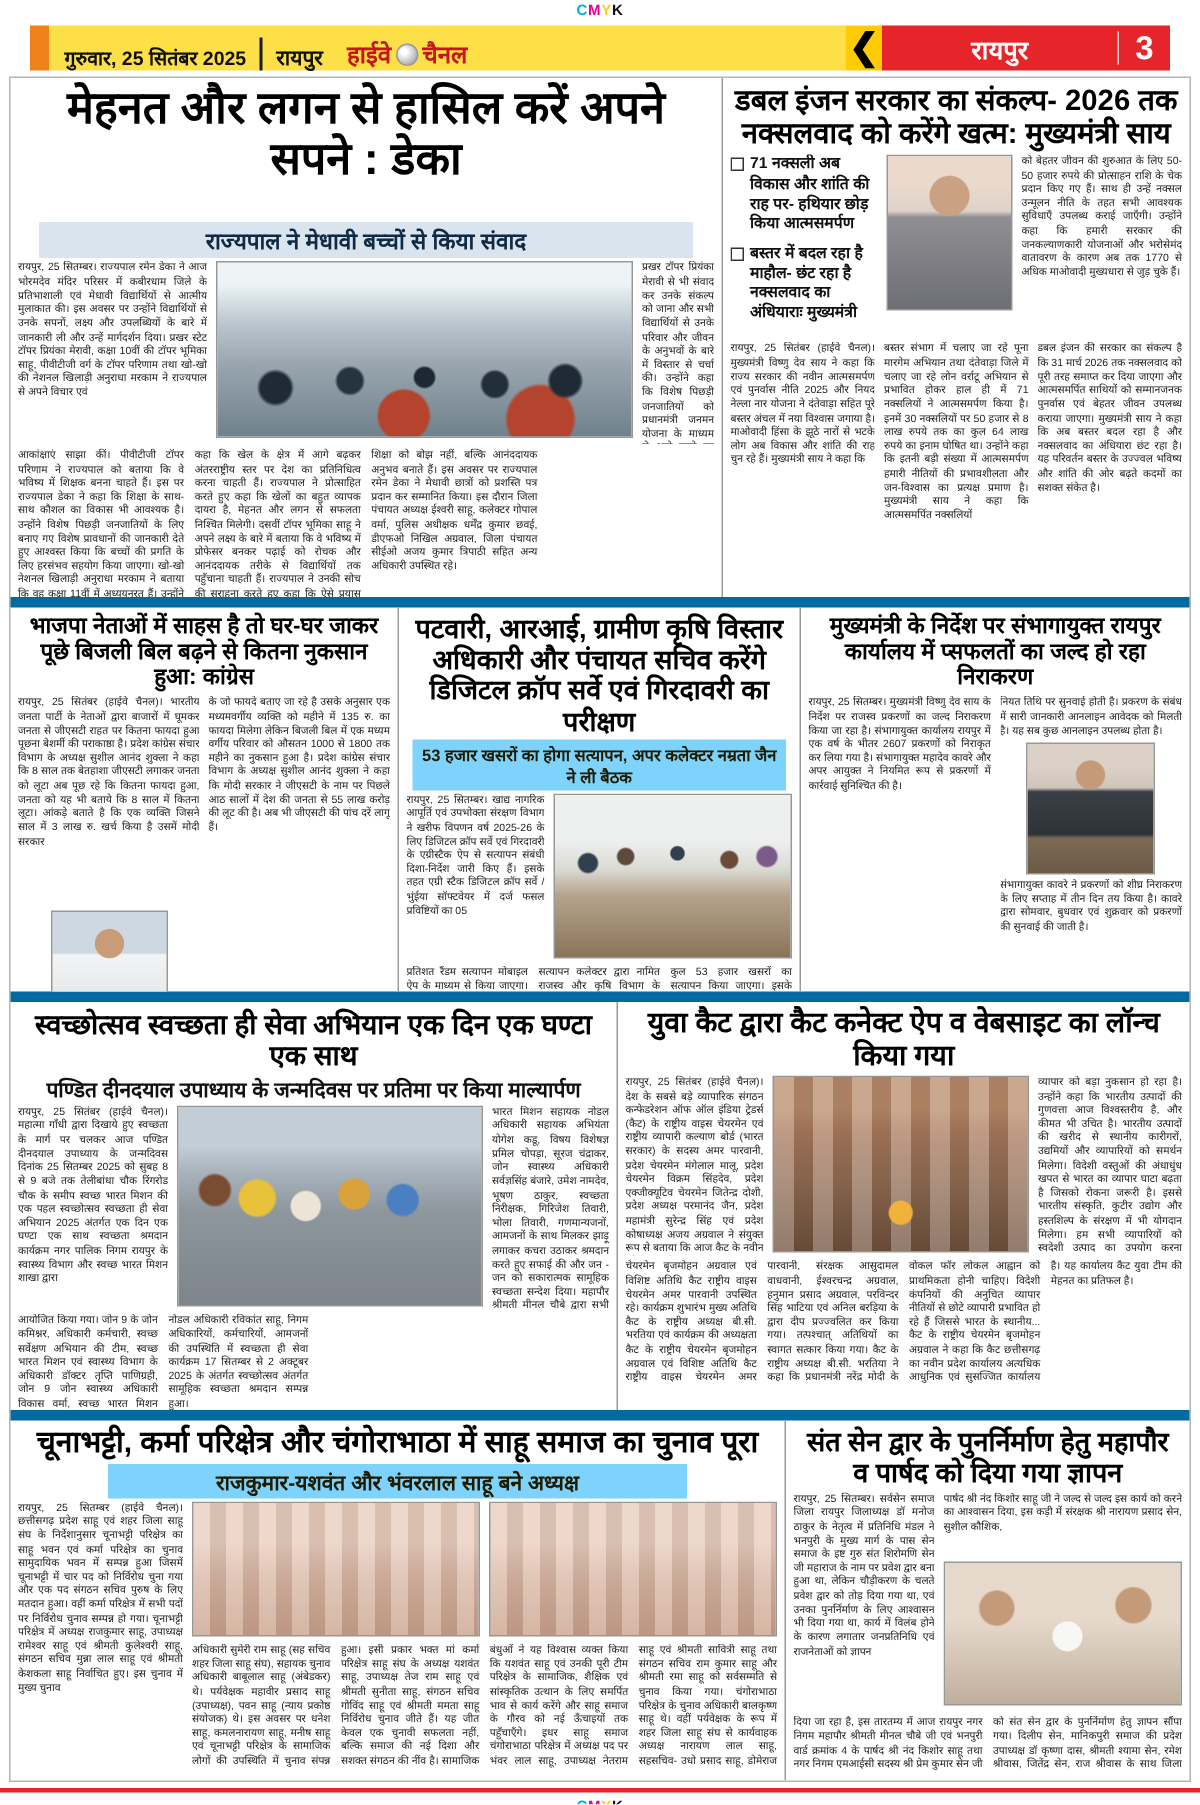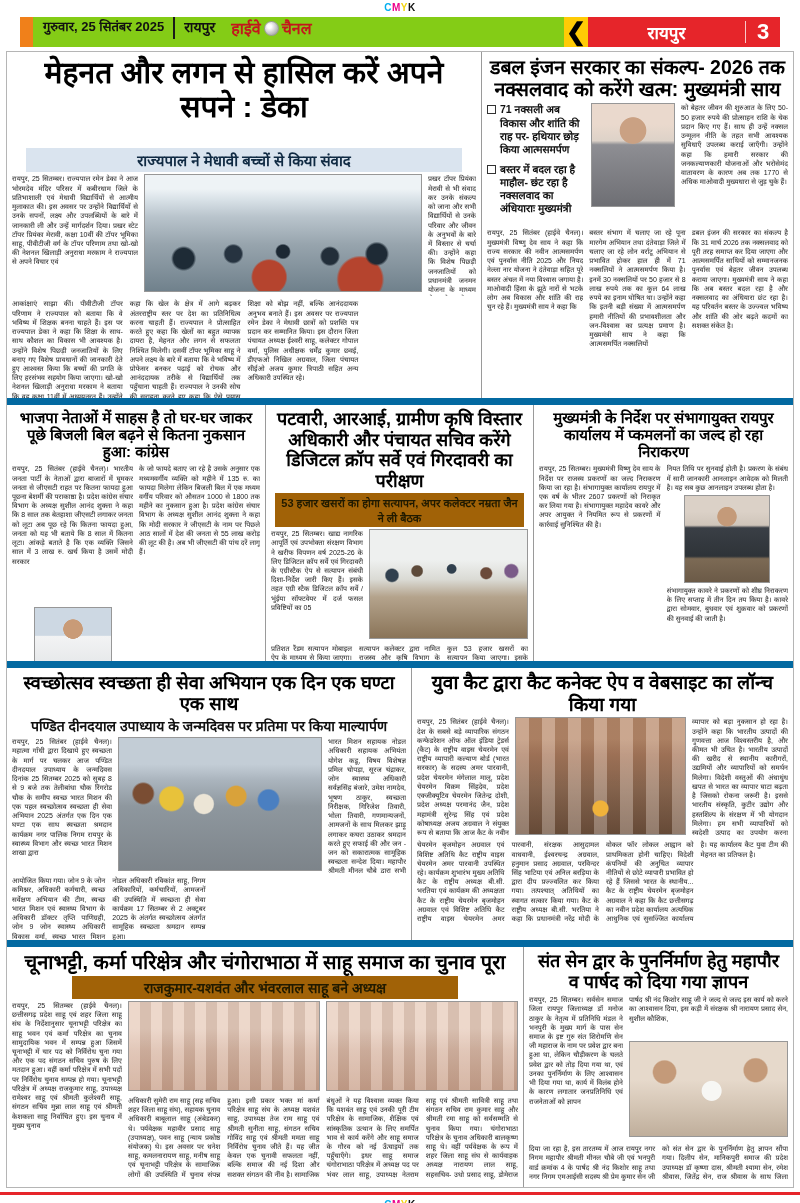--- a/index.html
+++ b/index.html
@@ -6,21 +6,21 @@
   body{width:800px;font-family:"Liberation Sans",sans-serif;color:#1a1a1a;}
   .page{position:relative;width:800px;height:1203px;overflow:hidden;background:#fff;}
 
   
   .cmyk{height:13px;text-align:center;font-size:10px;font-weight:bold;letter-spacing:.5px;padding-top:2px;}
   .cmyk .c{color:#00AEEF}.cmyk .m{color:#EC008C}.cmyk .y{color:#F2D410}.cmyk .k{color:#111}
 
   
   .masthead{display:flex;height:30px;margin:2px 20px 0 20px;}
   .mh-orange{width:13px;background:#F0801A;}
-  .mh-yellow{flex:1;background:#84cc16;display:flex;align-items:flex-start;padding:0 10px;}
+  .mh-yellow{flex:1;background:#fde047;display:flex;align-items:flex-end;padding:0 10px;}
   .mh-date{font-weight:bold;font-size:13px;color:#111;}
   .mh-sep{width:2px;height:22px;background:#1a1a1a;margin:0 9px;}
   .mh-city{font-weight:bold;font-size:14px;color:#111;}
   .mh-logo{display:flex;align-items:center;font-weight:bold;font-size:16px;color:#C4161C;gap:3px;margin-left:16px;}
   .globe{width:13px;height:13px;border-radius:50%;background:radial-gradient(circle at 35% 35%,#ffffff 15%,#c9c9c9 55%,#8a8a8a 100%);border:1px solid #9a9a9a;}
   .mh-chev{width:24px;background:#FFCB05;display:flex;align-items:center;justify-content:center;}
   .mh-chev span{color:#000;font-size:24px;font-weight:bold;line-height:1;}
   .mh-red{width:192px;background:#E6252A;display:flex;align-items:center;}
   .mh-red .rcity{flex:1;text-align:center;color:#fff;font-weight:bold;font-size:17px;}
   .mh-red .vline{width:1px;height:22px;background:rgba(255,255,255,.75);}
@@ -29,21 +29,21 @@
   
   .content{margin:4px 6px 0 6px;border:1px solid #b5b5b5;}
   .row{display:flex;overflow:hidden;}
   .row + .row{border-top:7px solid #0369a1;}
   .art{overflow:hidden;padding:3px 5px;box-sizing:border-box;}
   .art + .art{border-left:1px solid #9a9a9a;}
 
   .hl{font-weight:bold;color:#000;text-align:center;line-height:1.14;margin:1px 2px;}
   .strip{text-align:center;font-weight:bold;color:#102a43;padding:2px 2px;margin:2px 14px;}
   .strip.blue{background:#DAE4EF;}
-  .strip.yellow{background:#a16207;color:#201a00;}
+  .strip.yellow{background:#7dd3fc;color:#201a00;}
   .strip.lightblue{background:#CFE0EE;}
   .subplain{text-align:center;font-weight:bold;color:#111;}
 
   .bt{font-size:7px;line-height:1.32;text-align:justify;color:#1b1b1b;overflow:hidden;}
   .flexrow{display:flex;gap:6px;overflow:hidden;}
   .ph{border:1px solid #979797;box-sizing:border-box;flex:none;}
 
   
   .ph-lead{background:
     radial-gradient(circle at 14% 72%,#1e2b36 0 4%,transparent 5%),
@@ -186,21 +186,21 @@
       <div class="art" style="width:268px;">
         <div class="hl" style="font-size:18px;">पटवारी, आरआई, ग्रामीण कृषि विस्तार अधिकारी और पंचायत सचिव करेंगे डिजिटल क्रॉप सर्वे एवं गिरदावरी का परीक्षण</div>
         <div class="strip yellow" style="font-size:11px;margin:2px 4px;">53 हजार खसरों का होगा सत्यापन, अपर कलेक्टर नम्रता जैन ने ली बैठक</div>
         <div class="flexrow" style="height:112px;margin-top:2px;">
           <div class="bt" style="width:92px;flex:none;">रायपुर, 25 सितम्बर। खाद्य नागरिक आपूर्ति एवं उपभोक्ता संरक्षण विभाग ने खरीफ विपणन वर्ष 2025-26 के लिए डिजिटल क्रॉप सर्वे एवं गिरदावरी के एग्रीस्टैक ऐप से सत्यापन संबंधी दिशा-निर्देश जारी किए हैं। इसके तहत एग्री स्टैक डिजिटल क्रॉप सर्वे / भुंईया सॉफ्टवेयर में दर्ज फसल प्रविष्टियों का 05</div>
           <div class="ph ph-meeting" style="flex:1;height:110px;"></div>
         </div>
         <div class="bt cols3 colsfill" style="height:82px;margin-top:3px;">प्रतिशत रैंडम सत्यापन मोबाइल ऐप के माध्यम से किया जाएगा। यह कार्य तीन स्तरों पर होगा। इसी क्रम में आज रायपुर जिले में अपर कलेक्टर श्रीमती नम्रता जैन की अध्यक्षता में प्रशिक्षण कार्यक्रम आयोजित किया गया। प्रथम चरण में चयनित खसरों का सत्यापन कलेक्टर द्वारा नामित राजस्व और कृषि विभाग के फील्ड अधिकारी करेंगे। यदि प्रविष्टि गलत पाई जाती है तो उसे भौतिक सत्यापन के आधार पर 31 अक्टूबर 2025 तक सुधारना होगा। अपर कलेक्टर कीर्तिमान सिंह राठौर ने बताया कि जिले में कुल 53 हजार खसरों का सत्यापन किया जाएगा। इसके लिए 15 अक्टूबर तक की समय-सीमा तय की गई है। उन्होंने सभी संबंधित अधिकारियों-कर्मचारियों को निर्धारित समय में कार्य पूरा करने के निर्देश दिए। कार्यक्रम में जिले के पटवारी, आर.आई., ग्रामीण कृषि विस्तार अधिकारी शामिल हुए।</div>
       </div>
       <div class="art" style="flex:1;">
-        <div class="hl" style="font-size:15px;">मुख्यमंत्री के निर्देश पर संभागायुक्त रायपुर कार्यालय में प्कमलनों का जल्द हो रहा निराकरण</div>
+        <div class="hl" style="font-size:15px;">मुख्यमंत्री के निर्देश पर संभागायुक्त रायपुर कार्यालय में प्सफलतों का जल्द हो रहा निराकरण</div>
         <div class="flexrow" style="height:208px;margin-top:4px;">
           <div class="bt" style="flex:1;">रायपुर, 25 सितम्बर। मुख्यमंत्री विष्णु देव साय के निर्देश पर राजस्व प्रकरणों का जल्द निराकरण किया जा रहा है। संभागायुक्त कार्यालय रायपुर में एक वर्ष के भीतर 2607 प्रकरणों को निराकृत कर लिया गया है। संभागायुक्त महादेव कावरे और अपर आयुक्त ने नियमित रूप से प्रकरणों में कार्रवाई सुनिश्चित की है।</div>
           <div style="flex:1;overflow:hidden;">
             <div class="bt">नियत तिथि पर सुनवाई होती है। प्रकरण के संबंध में सारी जानकारी आनलाइन आवेदक को मिलती है। यह सब कुछ आनलाइन उपलब्ध होता है।</div>
             <div class="ph ph-desk" style="width:86px;height:88px;margin:3px auto;"></div>
             <div class="bt">संभागायुक्त कावरे ने प्रकरणों को शीघ्र निराकरण के लिए सप्ताह में तीन दिन तय किया है। कावरे द्वारा सोमवार, बुधवार एवं शुक्रवार को प्रकरणों की सुनवाई की जाती है।</div>
           </div>
         </div>
       </div>
     </div>

